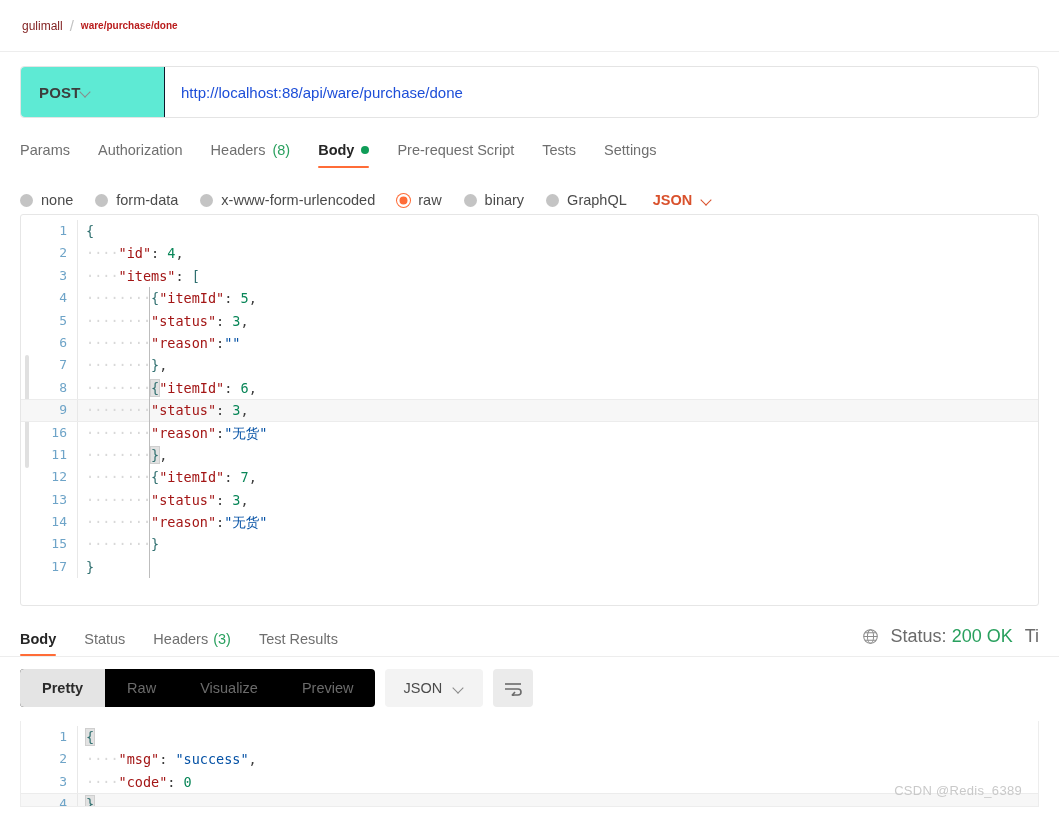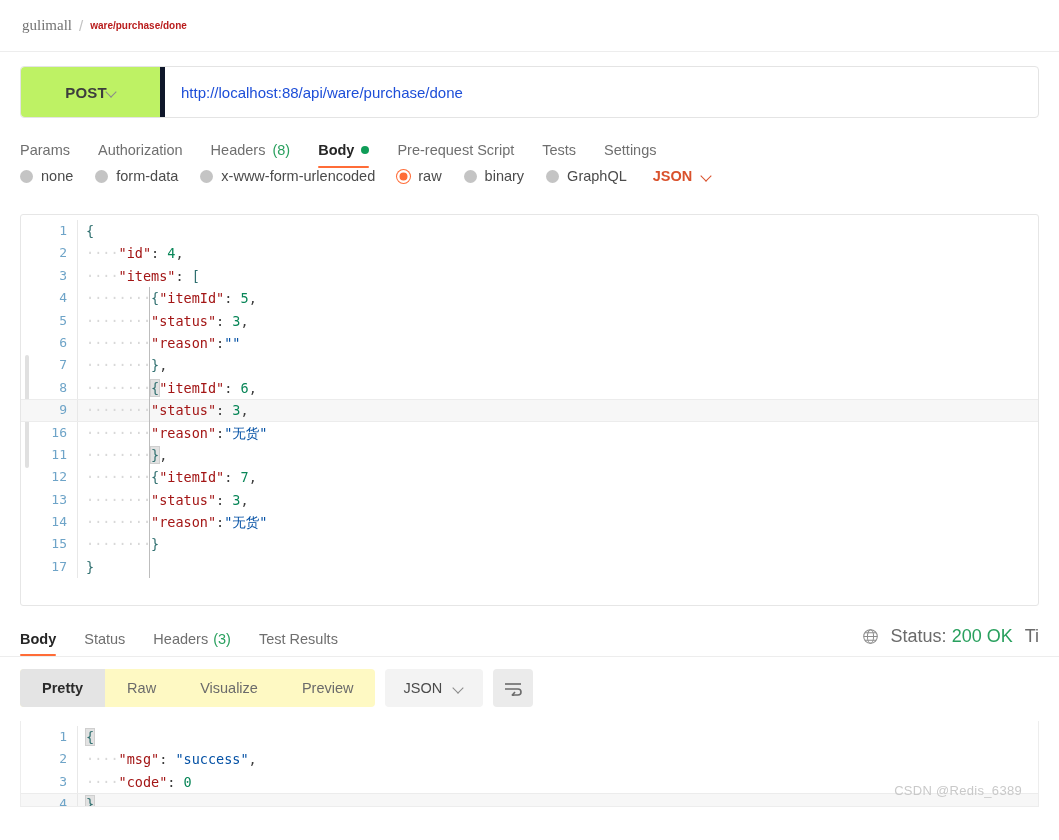--- a/index.html
+++ b/index.html
@@ -13,39 +13,39 @@
   }
   .app { position: relative; width: 1059px; height: 840px; background:#fff; }
 
   
   .header {
     height: 52px;
     border-bottom: 1px solid #ededed;
     display: flex; align-items: center;
     padding: 0 22px;
   }
-  .crumb-root { color:#737373; font-size:15px;font-family:Liberation Serif, serif; }
+  .crumb-root { color:#7f1d1d; font-size:12px; }
   .crumb-sep  { color:#c2c2c2; font-size:15px; margin:0 7px; }
   .crumb-cur  { color:#b91c1c; font-size:10px; font-weight:600; }
 
   
   .urlbar {
     margin: 14px 20px 0 20px;
     height: 52px;
     border: 1px solid #e4e4e4;
     border-radius: 4px;
     display: flex; align-items: stretch;
     background:#fff;
   }
   .method {
     width: 144px;
-    background: #bef264;
-    border-right: 5px solid #0f172a;
+    background: #5eead4;
+    border-right: 1px solid #0f172a;
     border-radius: 4px 0 0 4px;
-    display: flex; align-items: center; justify-content: center;
+    display: flex; align-items: center; justify-content: flex-start;
     padding: 0 16px 0 18px;
     cursor: pointer;
   }
   .method-label { font-size:15px; color:#3d3d3d; font-weight:600; letter-spacing:.2px; }
   .url-input {
     flex: 1;
     display:flex; align-items:center;
     padding: 0 16px;
     font-size:15px; color:#1d4ed8;
     overflow:hidden; white-space:nowrap;
@@ -80,21 +80,21 @@
   .req-tab.active .tab-underline {
     position:absolute; left:14px; right:14px; bottom:0;
     height:2.5px; background:#ff6c37; border-radius:2px;
   }
   .req-tab.active:first-child .tab-underline { left:0; }
   .tab-count { color:#29a05e; }
   .dot-green { width:8px; height:8px; border-radius:50%; background:#0f9d58; display:inline-block; }
 
   
   .bodytypes {
-    display:flex; align-items:flex-start;
+    display:flex; align-items:flex-end;
     padding: 0 20px;
     height: 40px;
     gap: 0;
   }
   .bt {
     display:flex; align-items:center; gap:8px;
     margin-right: 22px;
     font-size:14.5px; color:#4b4b4b;
     cursor:pointer; white-space:nowrap;
   }
@@ -213,21 +213,21 @@
   }
 
   
   .resp-toolbar {
     display:flex; align-items:center;
     padding: 12px 20px 10px 20px;
     gap: 10px;
   }
   .segbox {
     display:flex; align-items:center;
-    background:#fef9c3; border-radius:4px; overflow:hidden;
+    background:#000000; border-radius:4px; overflow:hidden;
     height: 38px;
   }
   .seg {
     padding: 0 22px; height:38px;
     display:flex; align-items:center;
     font-size:14.5px; color:#6b6b6b; cursor:pointer;
   }
   .seg.active { background:#e4e4e4; color:#2b2b2b; font-weight:600; }
   .fmtbox {
     display:flex; align-items:center; gap:12px;

